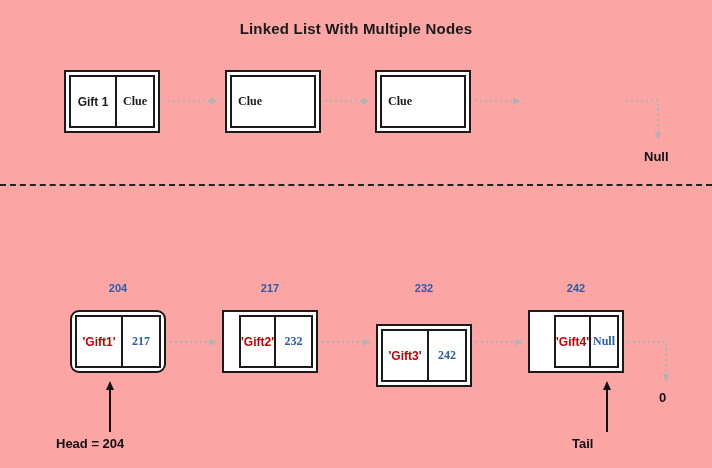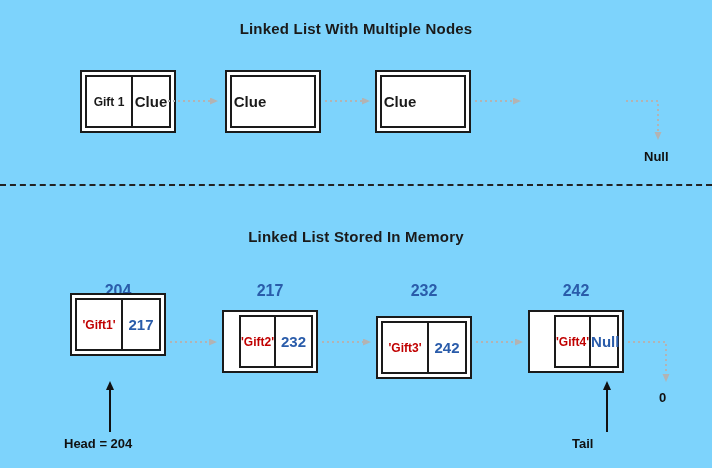--- a/index.html
+++ b/index.html
@@ -5,21 +5,21 @@
   * { margin: 0; padding: 0; box-sizing: border-box; }
   html, body { background: #ffffff; }
   body {
     font-family: "Liberation Sans", sans-serif;
     color: #1a1a1a;
   }
   .canvas {
     position: relative;
     width: 712px;
     height: 468px;
-    background: #7dd3fc;
+    background: #fca5a5;
     overflow: hidden;
   }
   .title {
     position: absolute;
     left: 0;
     width: 712px;
     text-align: center;
     font-weight: bold;
     font-size: 15px;
     color: #1a1a1a;
@@ -51,31 +51,32 @@
     font-size: 12px;
     border-right: 2px solid #1a1a1a;
     white-space: nowrap;
   }
   .cell-ptr {
     width: 36px;
     display: flex;
     align-items: center;
     justify-content: center;
     font-weight: bold;
-    font-size: 15px;
+    font-size: 12px;
+    font-family: Liberation Serif, serif;
   }
   .red  { color: var(--data-red, #c00000); }
   .blue { color: var(--address-blue, #2a5caa); }
 
   .address {
     position: absolute;
     width: 96px;
     text-align: center;
     font-weight: bold;
-    font-size: 16px;
+    font-size: 11px;
     color: var(--address-blue, #2a5caa);
   }
 
   .separator {
     position: absolute;
     left: 0;
     top: 184px;
     width: 712px;
     border-top: 2px dashed #222222;
   }
@@ -96,25 +97,24 @@
     height: 468px;
     pointer-events: none;
   }
 </style>
 </head>
 <body>
 
 <div class="canvas">
 
   <div class="title title-top">Linked List With Multiple Nodes</div>
-  <div class="title title-bottom">Linked List Stored In  Memory</div>
 
   <div class="separator"></div>
 
-  <div class="node" style="left:80px; top:70px;">
+  <div class="node" style="left:64px; top:70px;">
     <div class="node-inner">
       <div class="cell-data">Gift 1</div>
       <div class="cell-ptr">Clue</div>
     </div>
   </div>
   <div class="node" style="left:225px; top:70px;">
     <div class="node-inner">
       <div class="cell-ptr">Clue</div>
     </div>
   </div>
@@ -124,47 +124,47 @@
     </div>
   </div>
 
   <div class="floating-label" style="left:644px; top:149px;">Null</div>
 
   <div class="address" style="left:70px;  top:282px;">204</div>
   <div class="address" style="left:222px; top:282px;">217</div>
   <div class="address" style="left:376px; top:282px;">232</div>
   <div class="address" style="left:528px; top:282px;">242</div>
 
-  <div class="node" style="left:70px; top:293px;">
+  <div class="node" style="left:70px; top:310px;border-radius:9px;">
     <div class="node-inner">
       <div class="cell-data red">'Gift1'</div>
       <div class="cell-ptr blue">217</div>
     </div>
   </div>
   <div class="node" style="left:222px; top:310px;padding-left:15px;">
     <div class="node-inner">
       <div class="cell-data red">'Gift2'</div>
       <div class="cell-ptr blue">232</div>
     </div>
   </div>
-  <div class="node" style="left:376px; top:316px;">
+  <div class="node" style="left:376px; top:324px;">
     <div class="node-inner">
       <div class="cell-data red">'Gift3'</div>
       <div class="cell-ptr blue">242</div>
     </div>
   </div>
   <div class="node" style="left:528px; top:310px;padding-left:24px;">
     <div class="node-inner">
       <div class="cell-data red">'Gift4'</div>
       <div class="cell-ptr blue">Null</div>
     </div>
   </div>
 
   <div class="floating-label" style="left:659px; top:390px;">0</div>
-  <div class="floating-label" style="left:64px; top:436px;">Head = 204</div>
+  <div class="floating-label" style="left:56px; top:436px;">Head = 204</div>
   <div class="floating-label" style="left:572px; top:436px;">Tail</div>
 
   <svg class="overlay" viewBox="0 0 712 468">
     <defs>
       <marker id="arrow-gray" markerWidth="9" markerHeight="8" refX="6" refY="3.5" orient="auto" markerUnits="userSpaceOnUse">
         <path d="M0,0 L8,3.5 L0,7 Z" fill="#b3b3b3"></path>
       </marker>
       <marker id="arrow-black" markerWidth="10" markerHeight="9" refX="7" refY="4" orient="auto" markerUnits="userSpaceOnUse">
         <path d="M0,0 L9,4 L0,8 Z" fill="#111111"></path>
       </marker>

